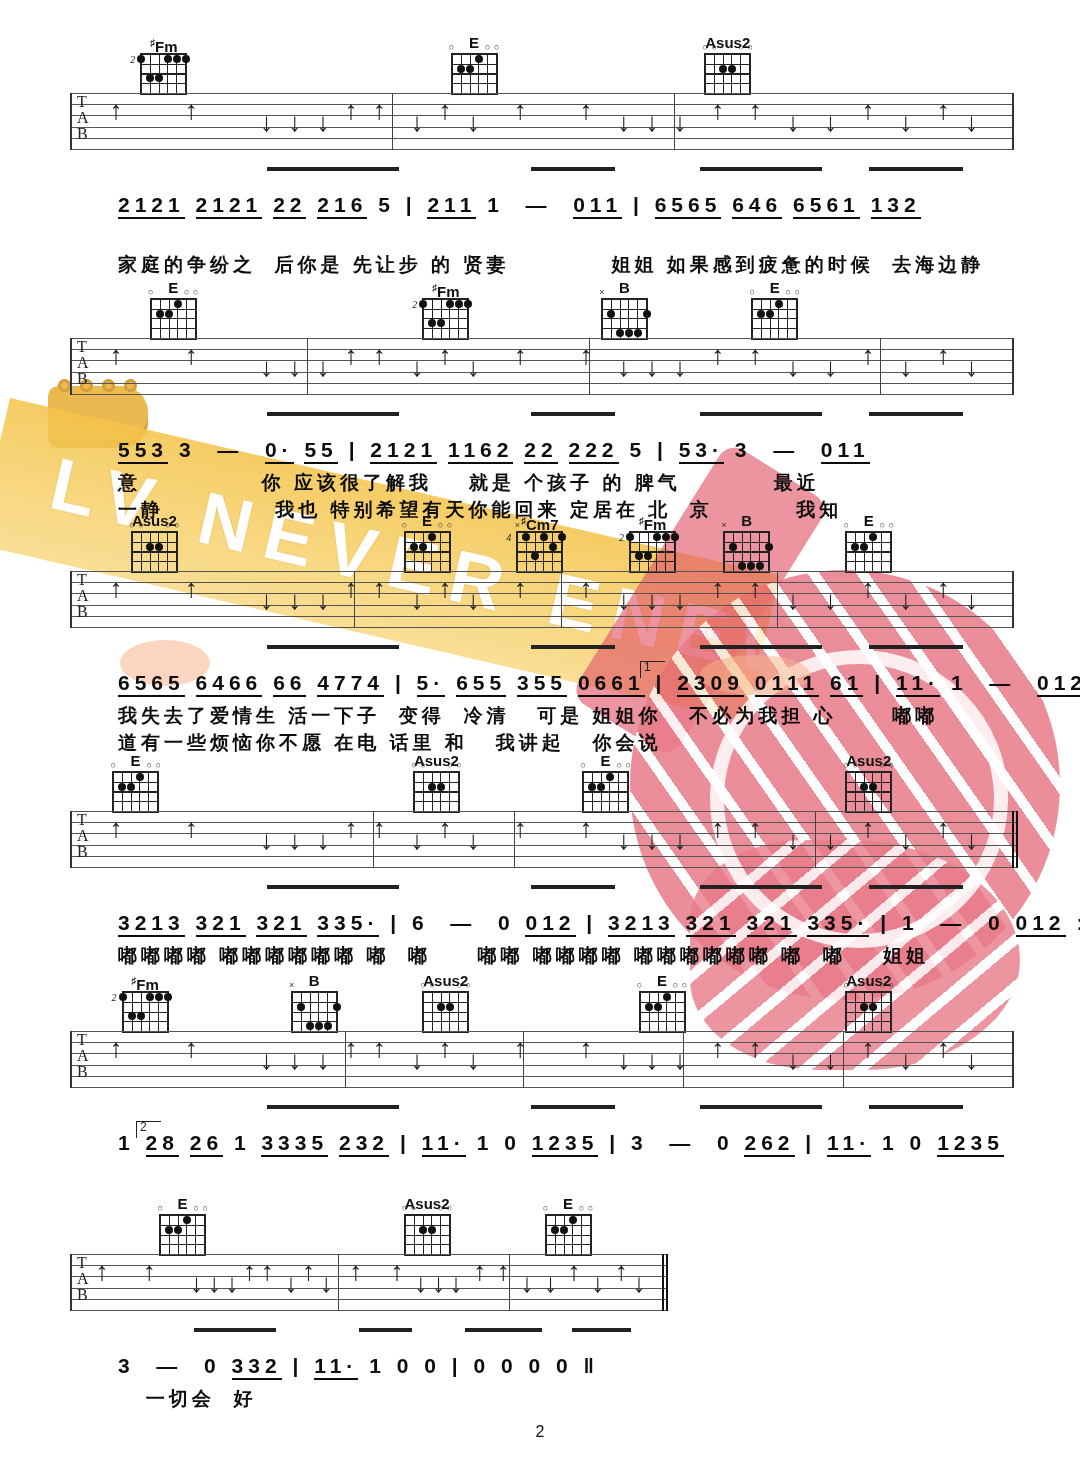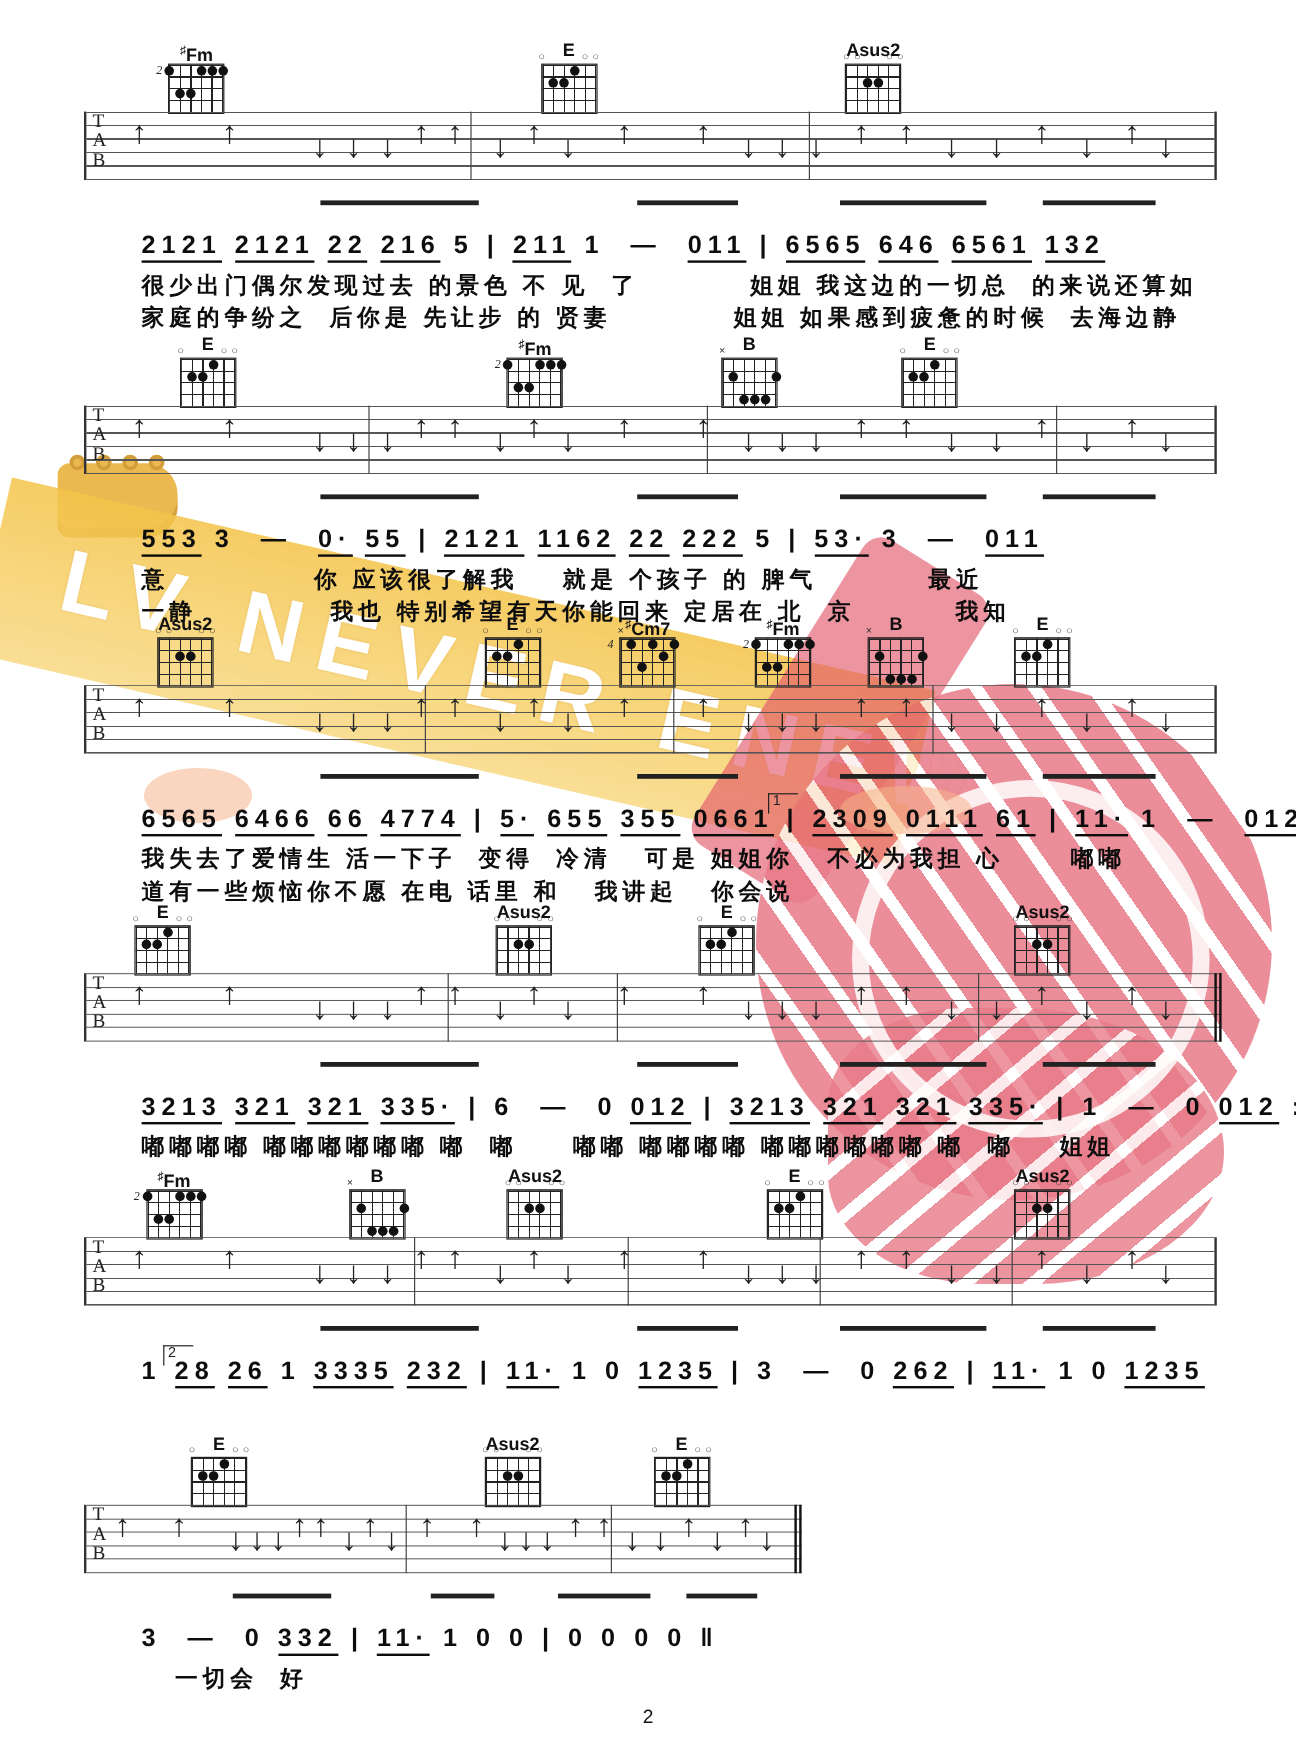--- a/index.html
+++ b/index.html
@@ -146,21 +146,20 @@
         <span class="arr u" style="left: 68%;">↑</span>
         <span class="arr u" style="left: 72%;">↑</span>
         <span class="arr d" style="left: 76%;">↓</span>
         <span class="arr d" style="left: 80%;">↓</span>
         <span class="arr u" style="left: 84%;">↑</span>
         <span class="arr d" style="left: 88%;">↓</span>
         <span class="arr u" style="left: 92%;">↑</span>
         <span class="arr d" style="left: 95%;">↓</span>
       </div>
     <div class="notation"><span class="u">2121</span> <span class="u">2121</span> <span class="u">22</span> <span class="u">216</span> 5 | <span class="u">211</span> 1  —  <span class="u">011</span> | <span class="u">6565</span> <span class="u">646</span> <span class="u">6561</span> <span class="u">132</span></div>
-    <div class="lyric l1">很少出门偶尔发现过去 的景色 不 见  了          姐姐 我这边的一切总  的来说还算如</div>
     <div class="lyric l2">家庭的争纷之  后你是 先让步 的 贤妻           姐姐 如果感到疲惫的时候  去海边静</div>
   <div class="beam" style="left: 267.4px; width: 131.6px;"></div>
       <div class="beam" style="left: 530.6px; width: 84.6px;"></div>
       <div class="beam" style="left: 699.8px; width: 122.2px;"></div>
       <div class="beam" style="left: 869px; width: 94px;"></div>
     </div>
   <div class="system" style="top: 280px;">
     <div class="chord-row">
         <div class="chord" style="left: 8%;">
           <div class="nm">E</div>

